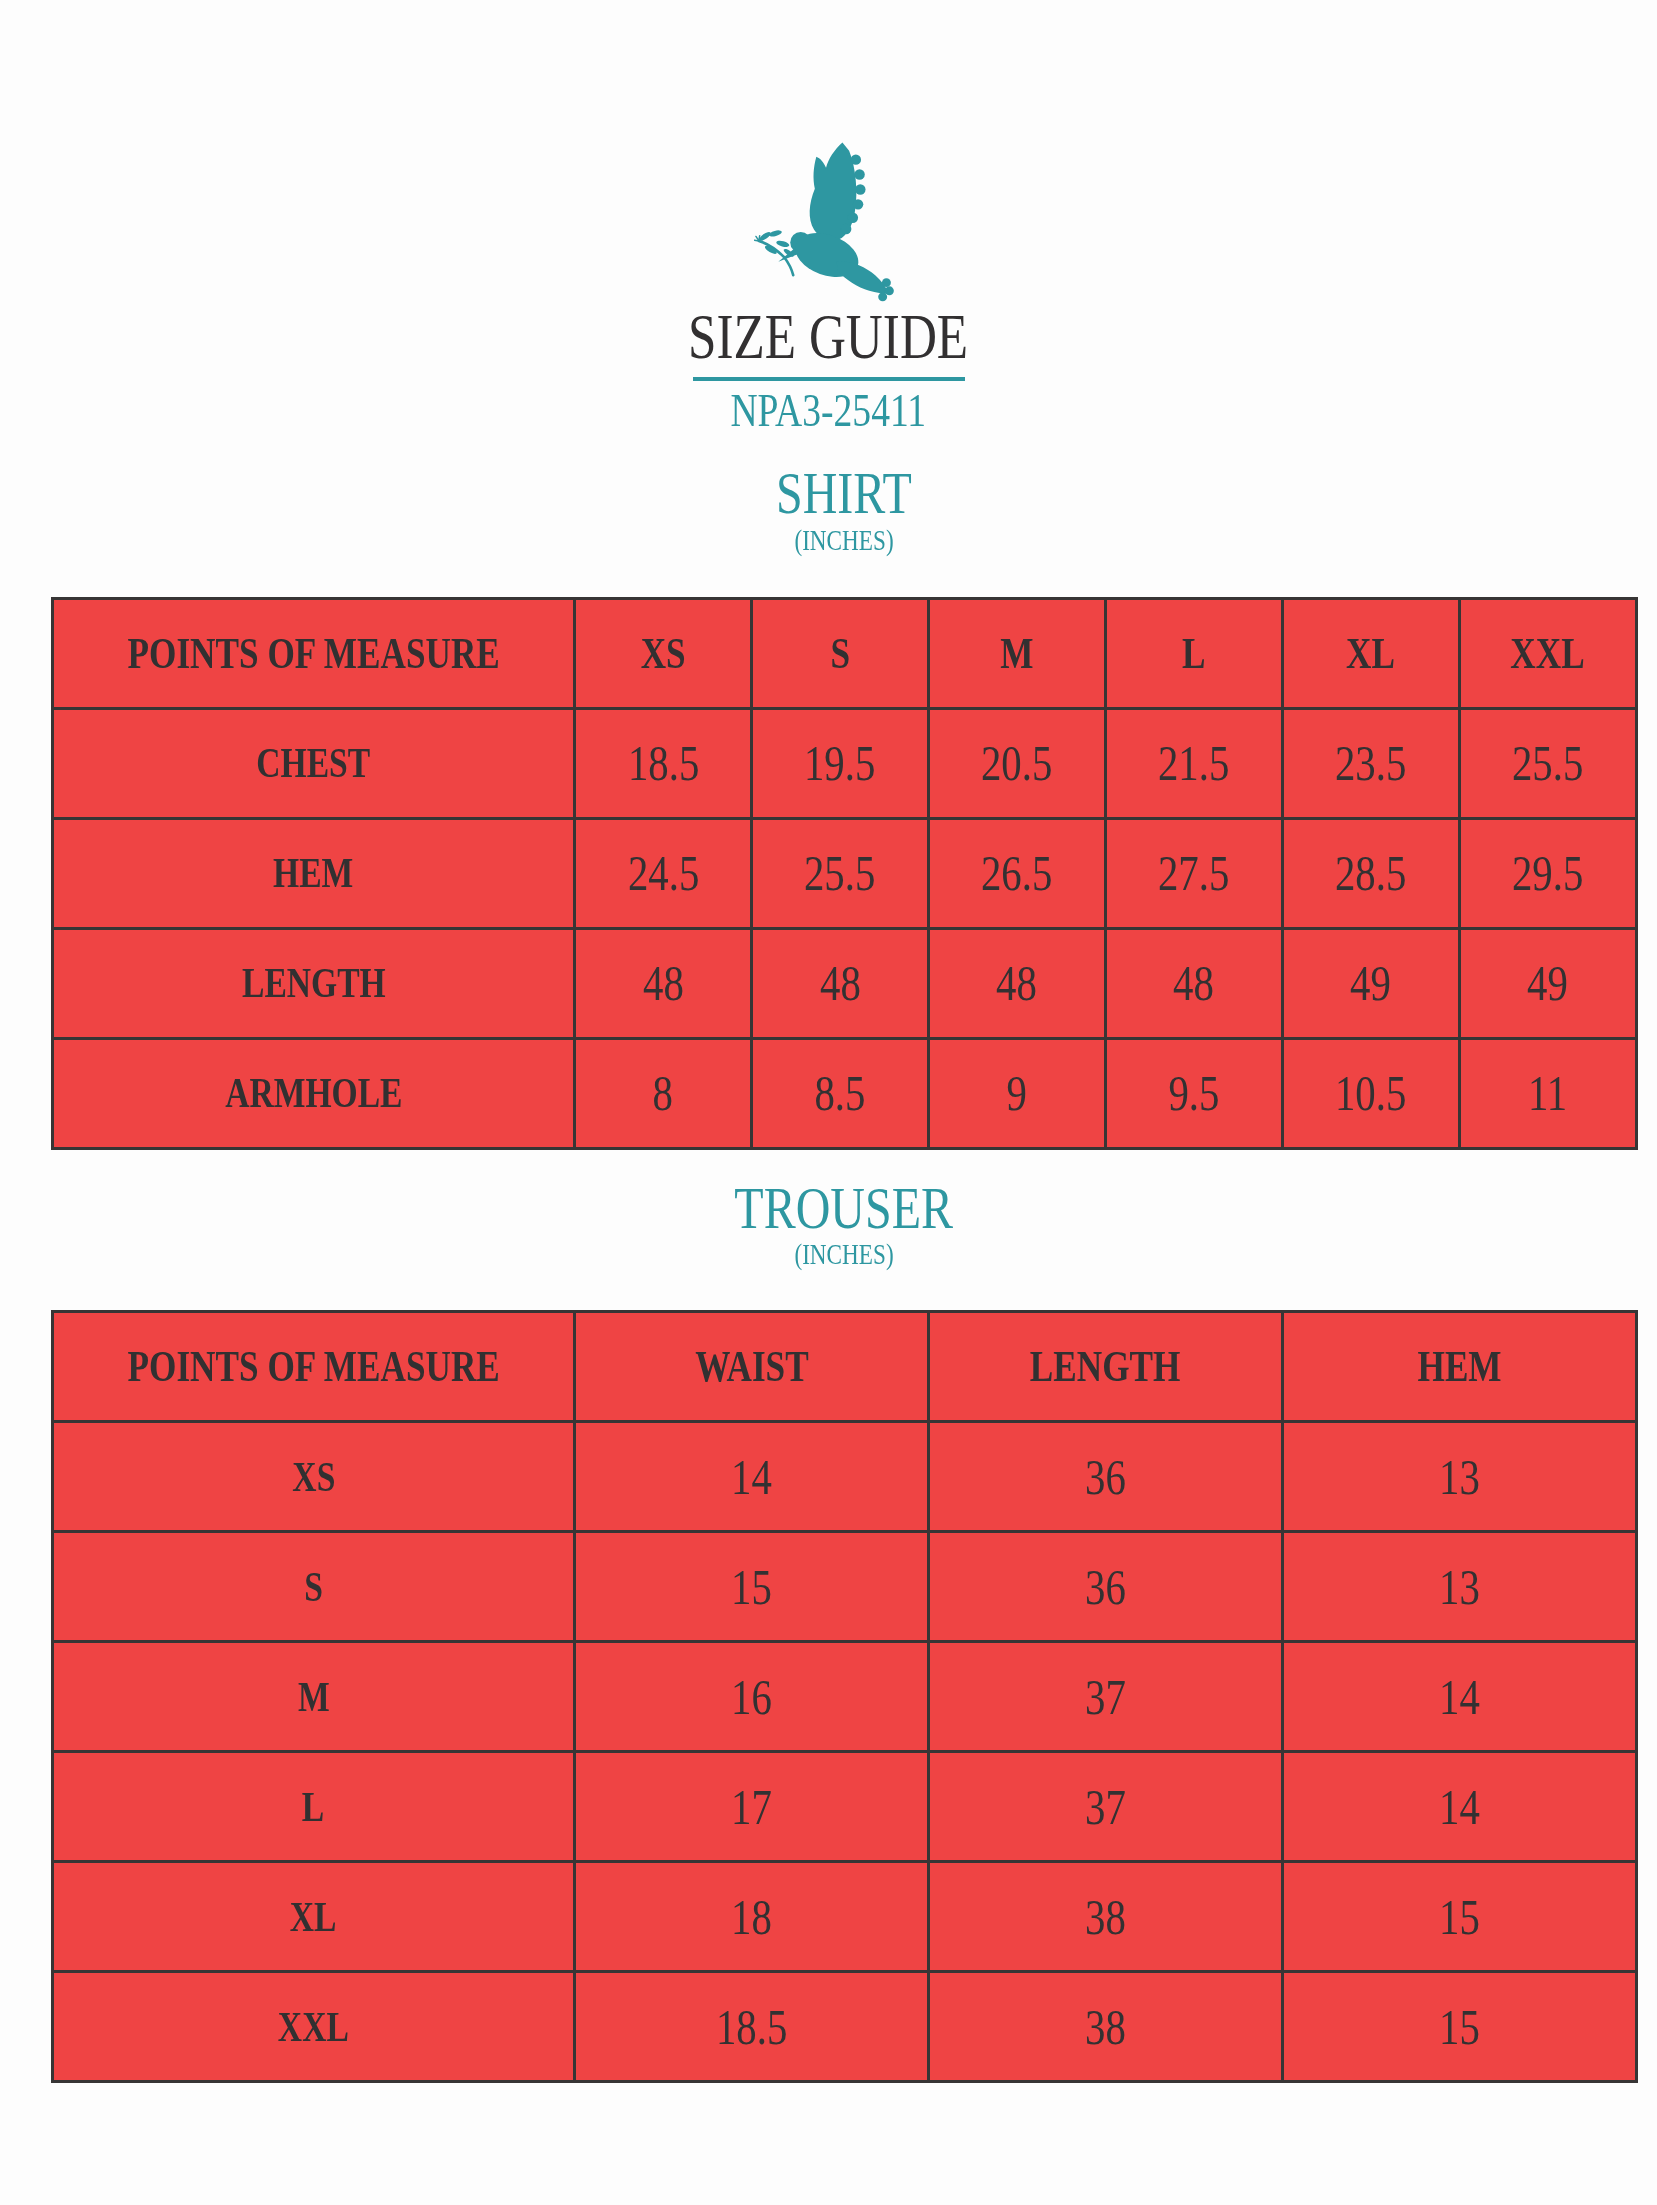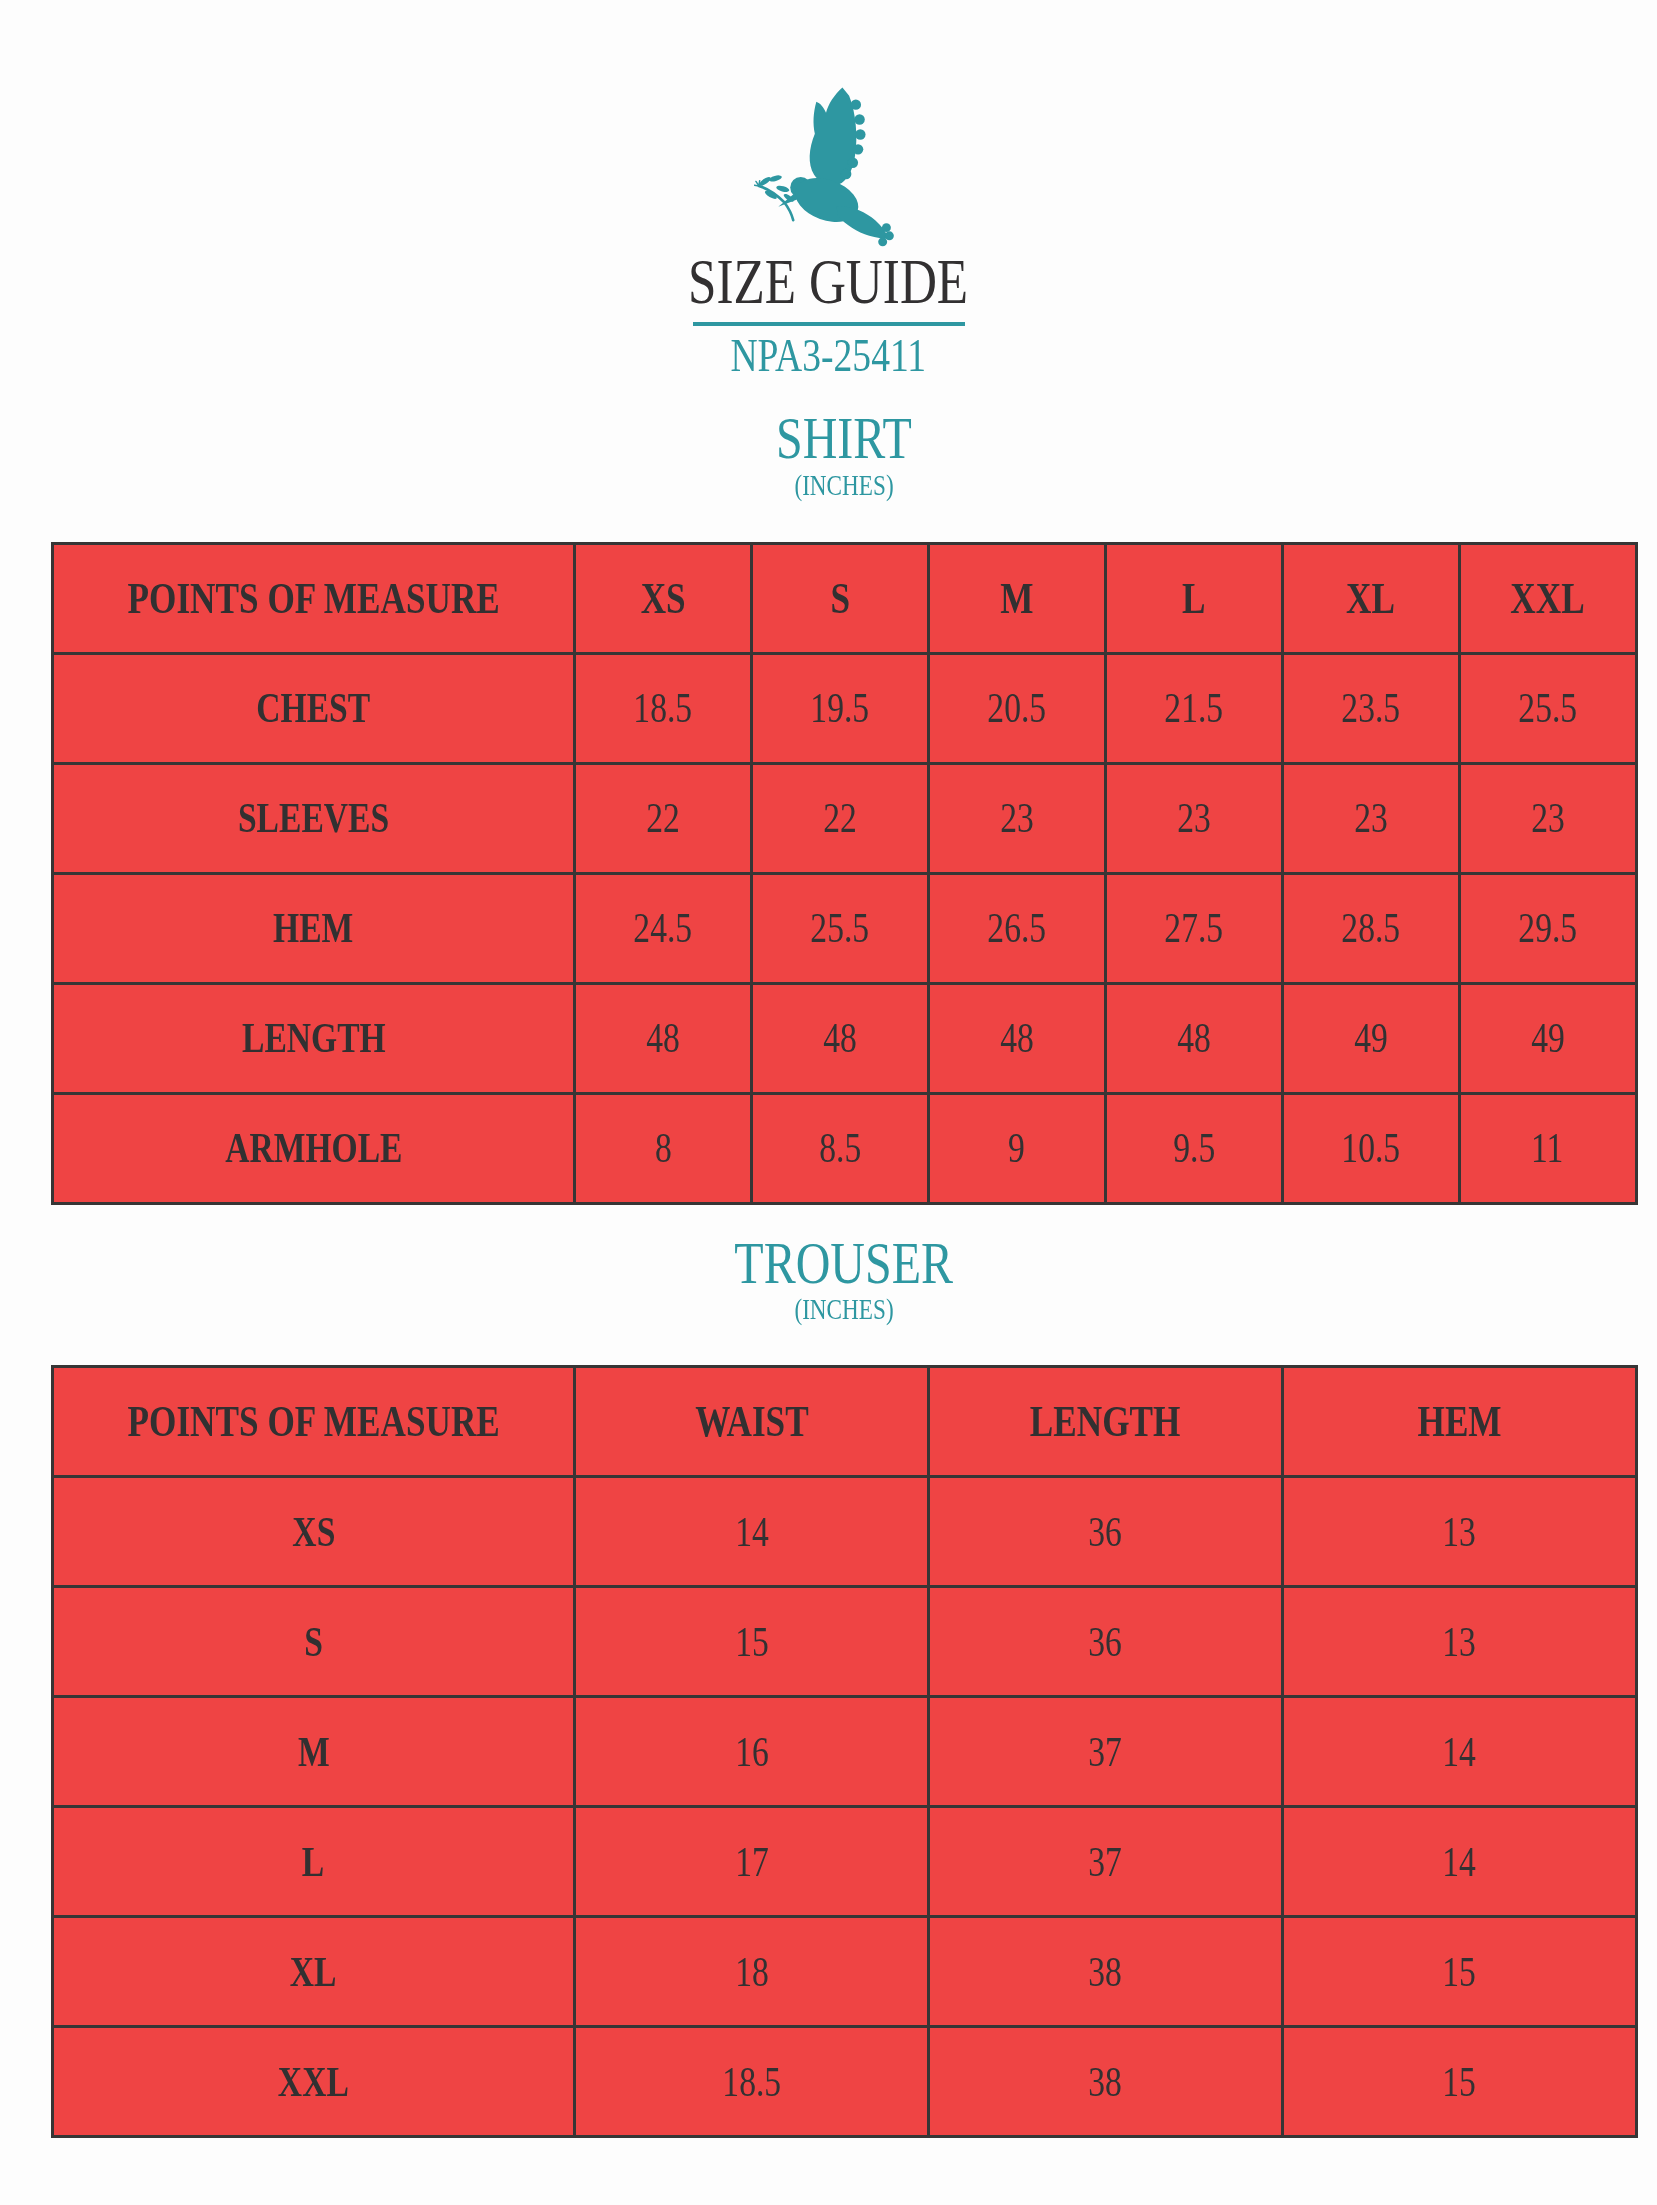--- a/index.html
+++ b/index.html
@@ -88,21 +88,21 @@
 
   .size-table th, .size-table td {
     border: 3.7px solid #373535;
     height: 110px;
     text-align: center;
     vertical-align: middle;
     padding: 0;
     overflow: hidden;
   }
   .size-table th { font-weight: bold; font-size: 44px; color: #323031; }
-  .size-table td { font-weight: normal; font-size: 42px; color: #333132; }
+  .size-table td { font-weight: normal; font-size: 51px; color: #333132; }
   .size-table .label-cell { font-weight: bold; font-size: 42px; }
 </style>
 </head>
 <body>
 
 <div class="page">
 
   <div class="logo">
     <svg viewBox="0 0 200 220" aria-hidden="true">
       <g fill="#2e97a1">
@@ -169,29 +169,20 @@
       </thead>
       <tbody>
           <tr>
             <th class="label-cell"><span class="cond">CHEST</span></th>
             <td><span class="cond">18.5</span></td>
             <td><span class="cond">19.5</span></td>
             <td><span class="cond">20.5</span></td>
             <td><span class="cond">21.5</span></td>
             <td><span class="cond">23.5</span></td>
             <td><span class="cond">25.5</span></td>
-          </tr>
-          <tr>
-            <th class="label-cell"><span class="cond">SLEEVES</span></th>
-            <td><span class="cond">22</span></td>
-            <td><span class="cond">22</span></td>
-            <td><span class="cond">23</span></td>
-            <td><span class="cond">23</span></td>
-            <td><span class="cond">23</span></td>
-            <td><span class="cond">23</span></td>
           </tr>
           <tr>
             <th class="label-cell"><span class="cond">HEM</span></th>
             <td><span class="cond">24.5</span></td>
             <td><span class="cond">25.5</span></td>
             <td><span class="cond">26.5</span></td>
             <td><span class="cond">27.5</span></td>
             <td><span class="cond">28.5</span></td>
             <td><span class="cond">29.5</span></td>
           </tr>

